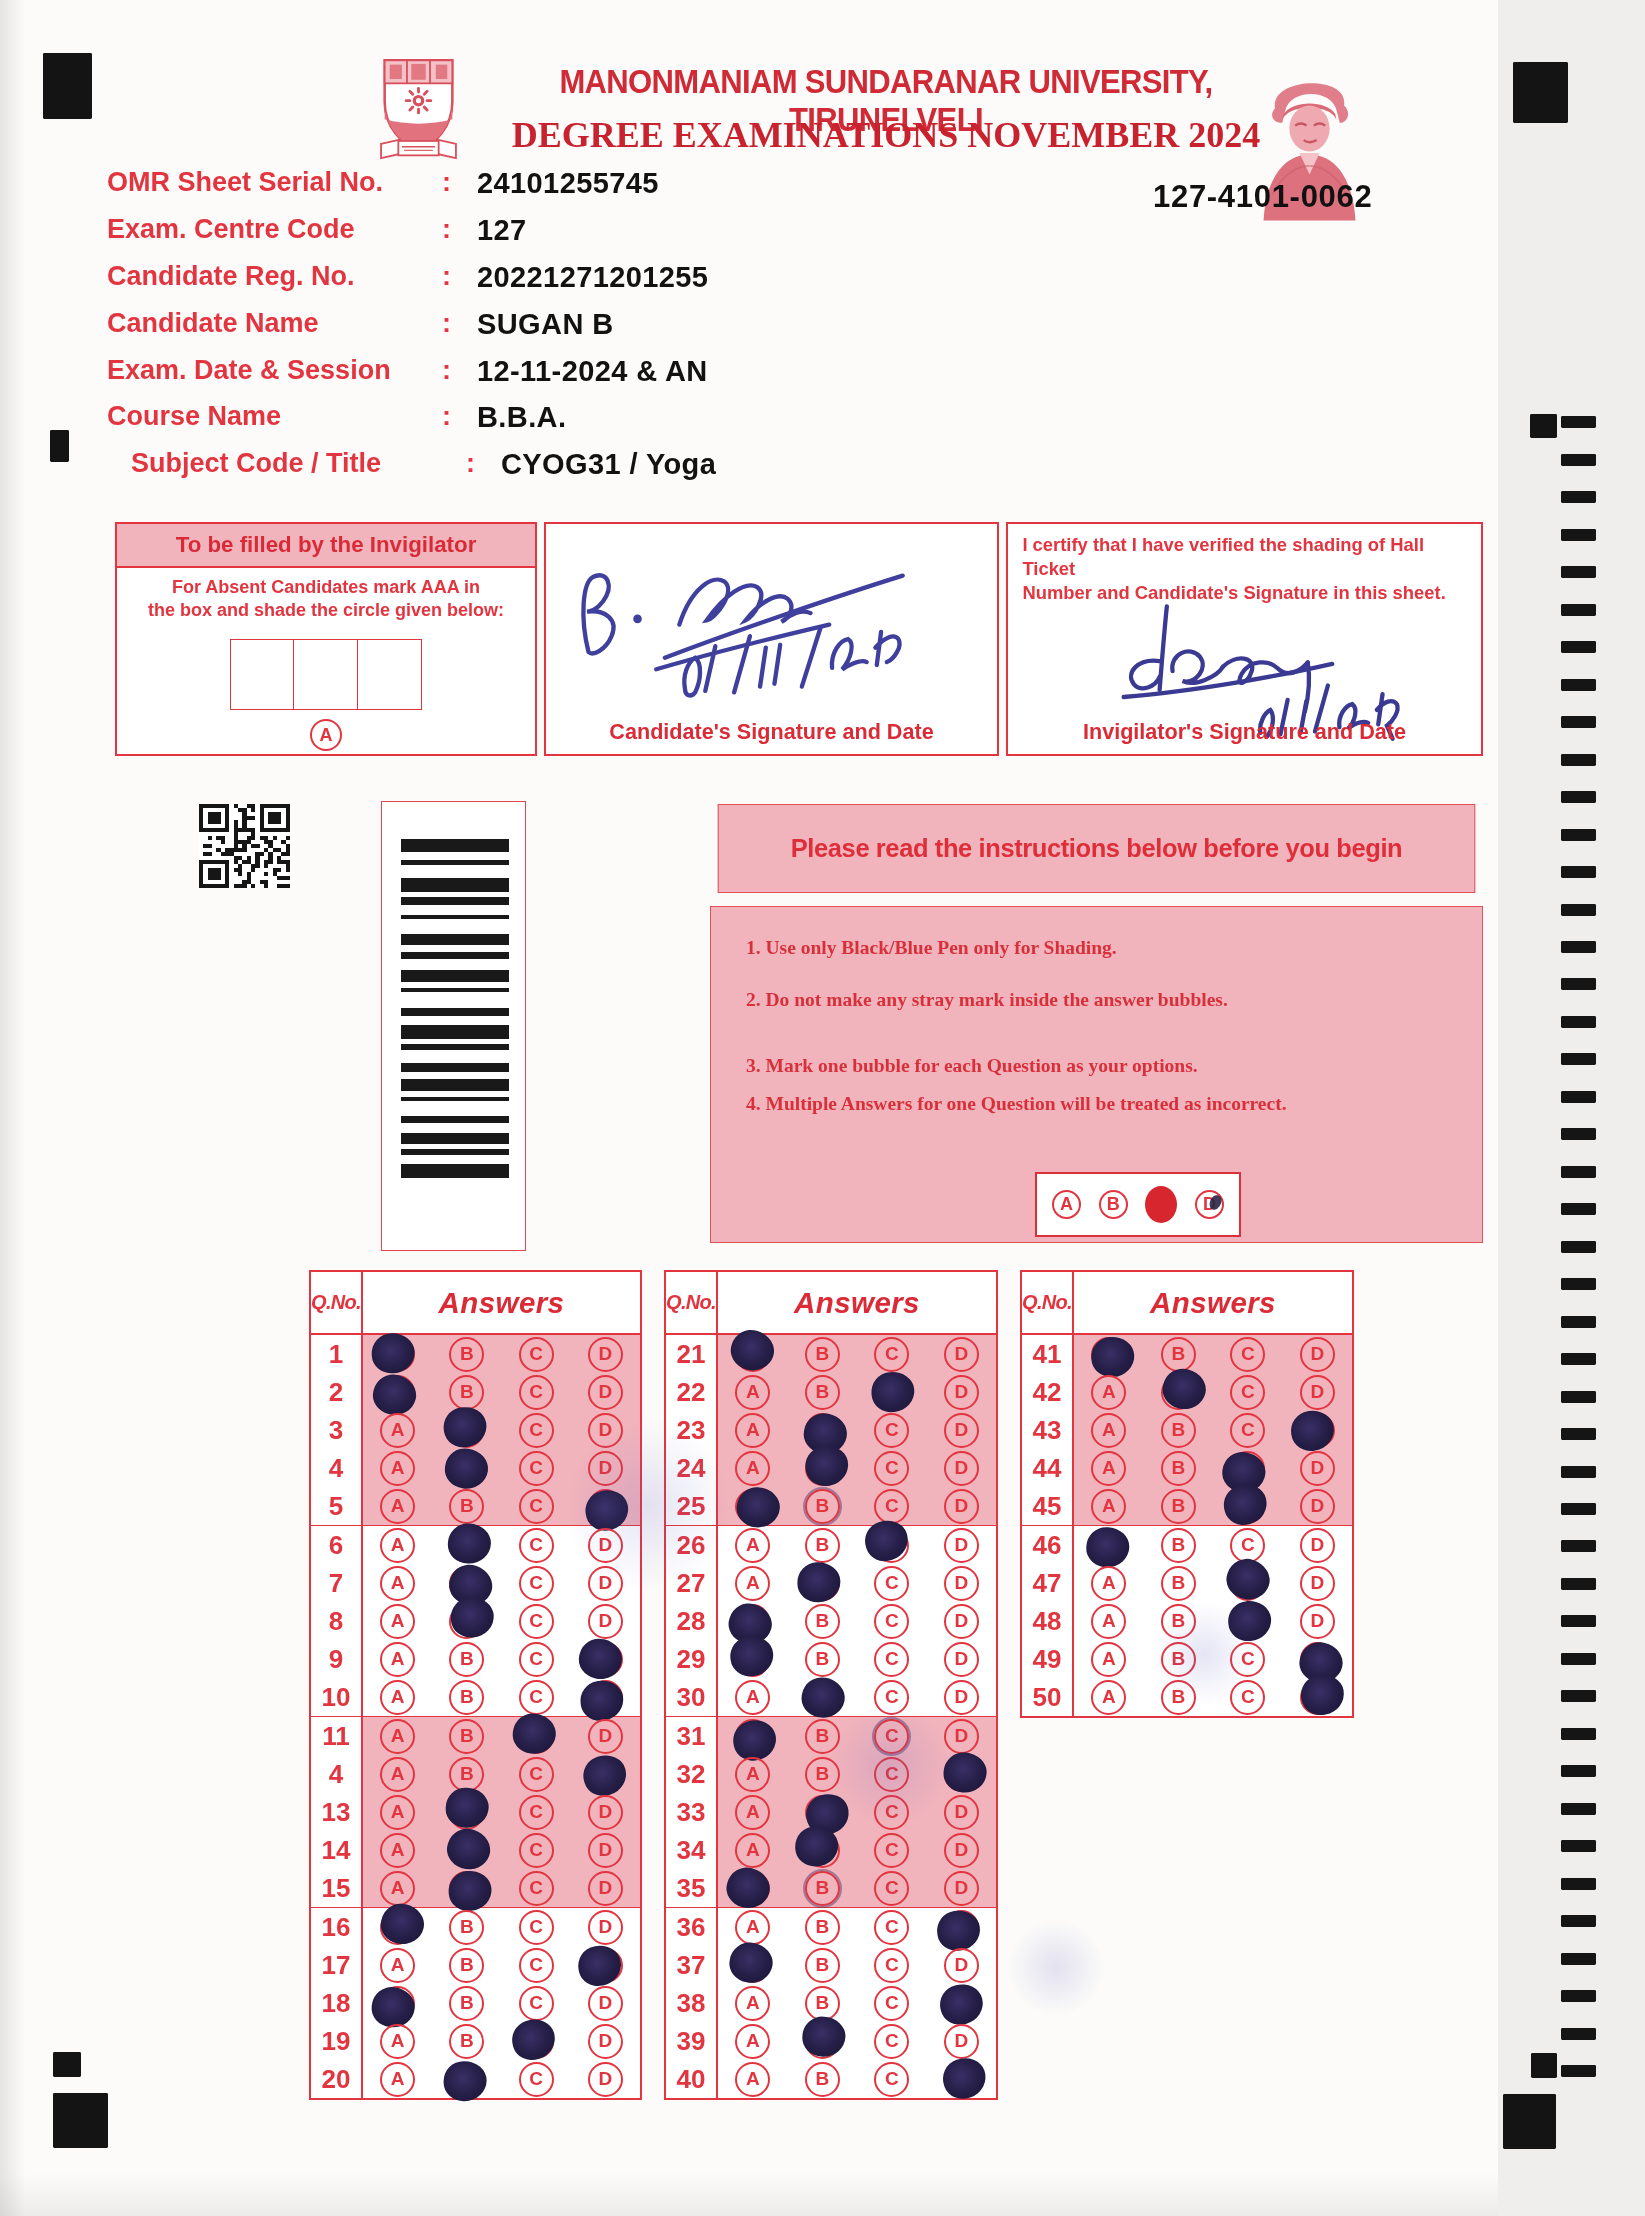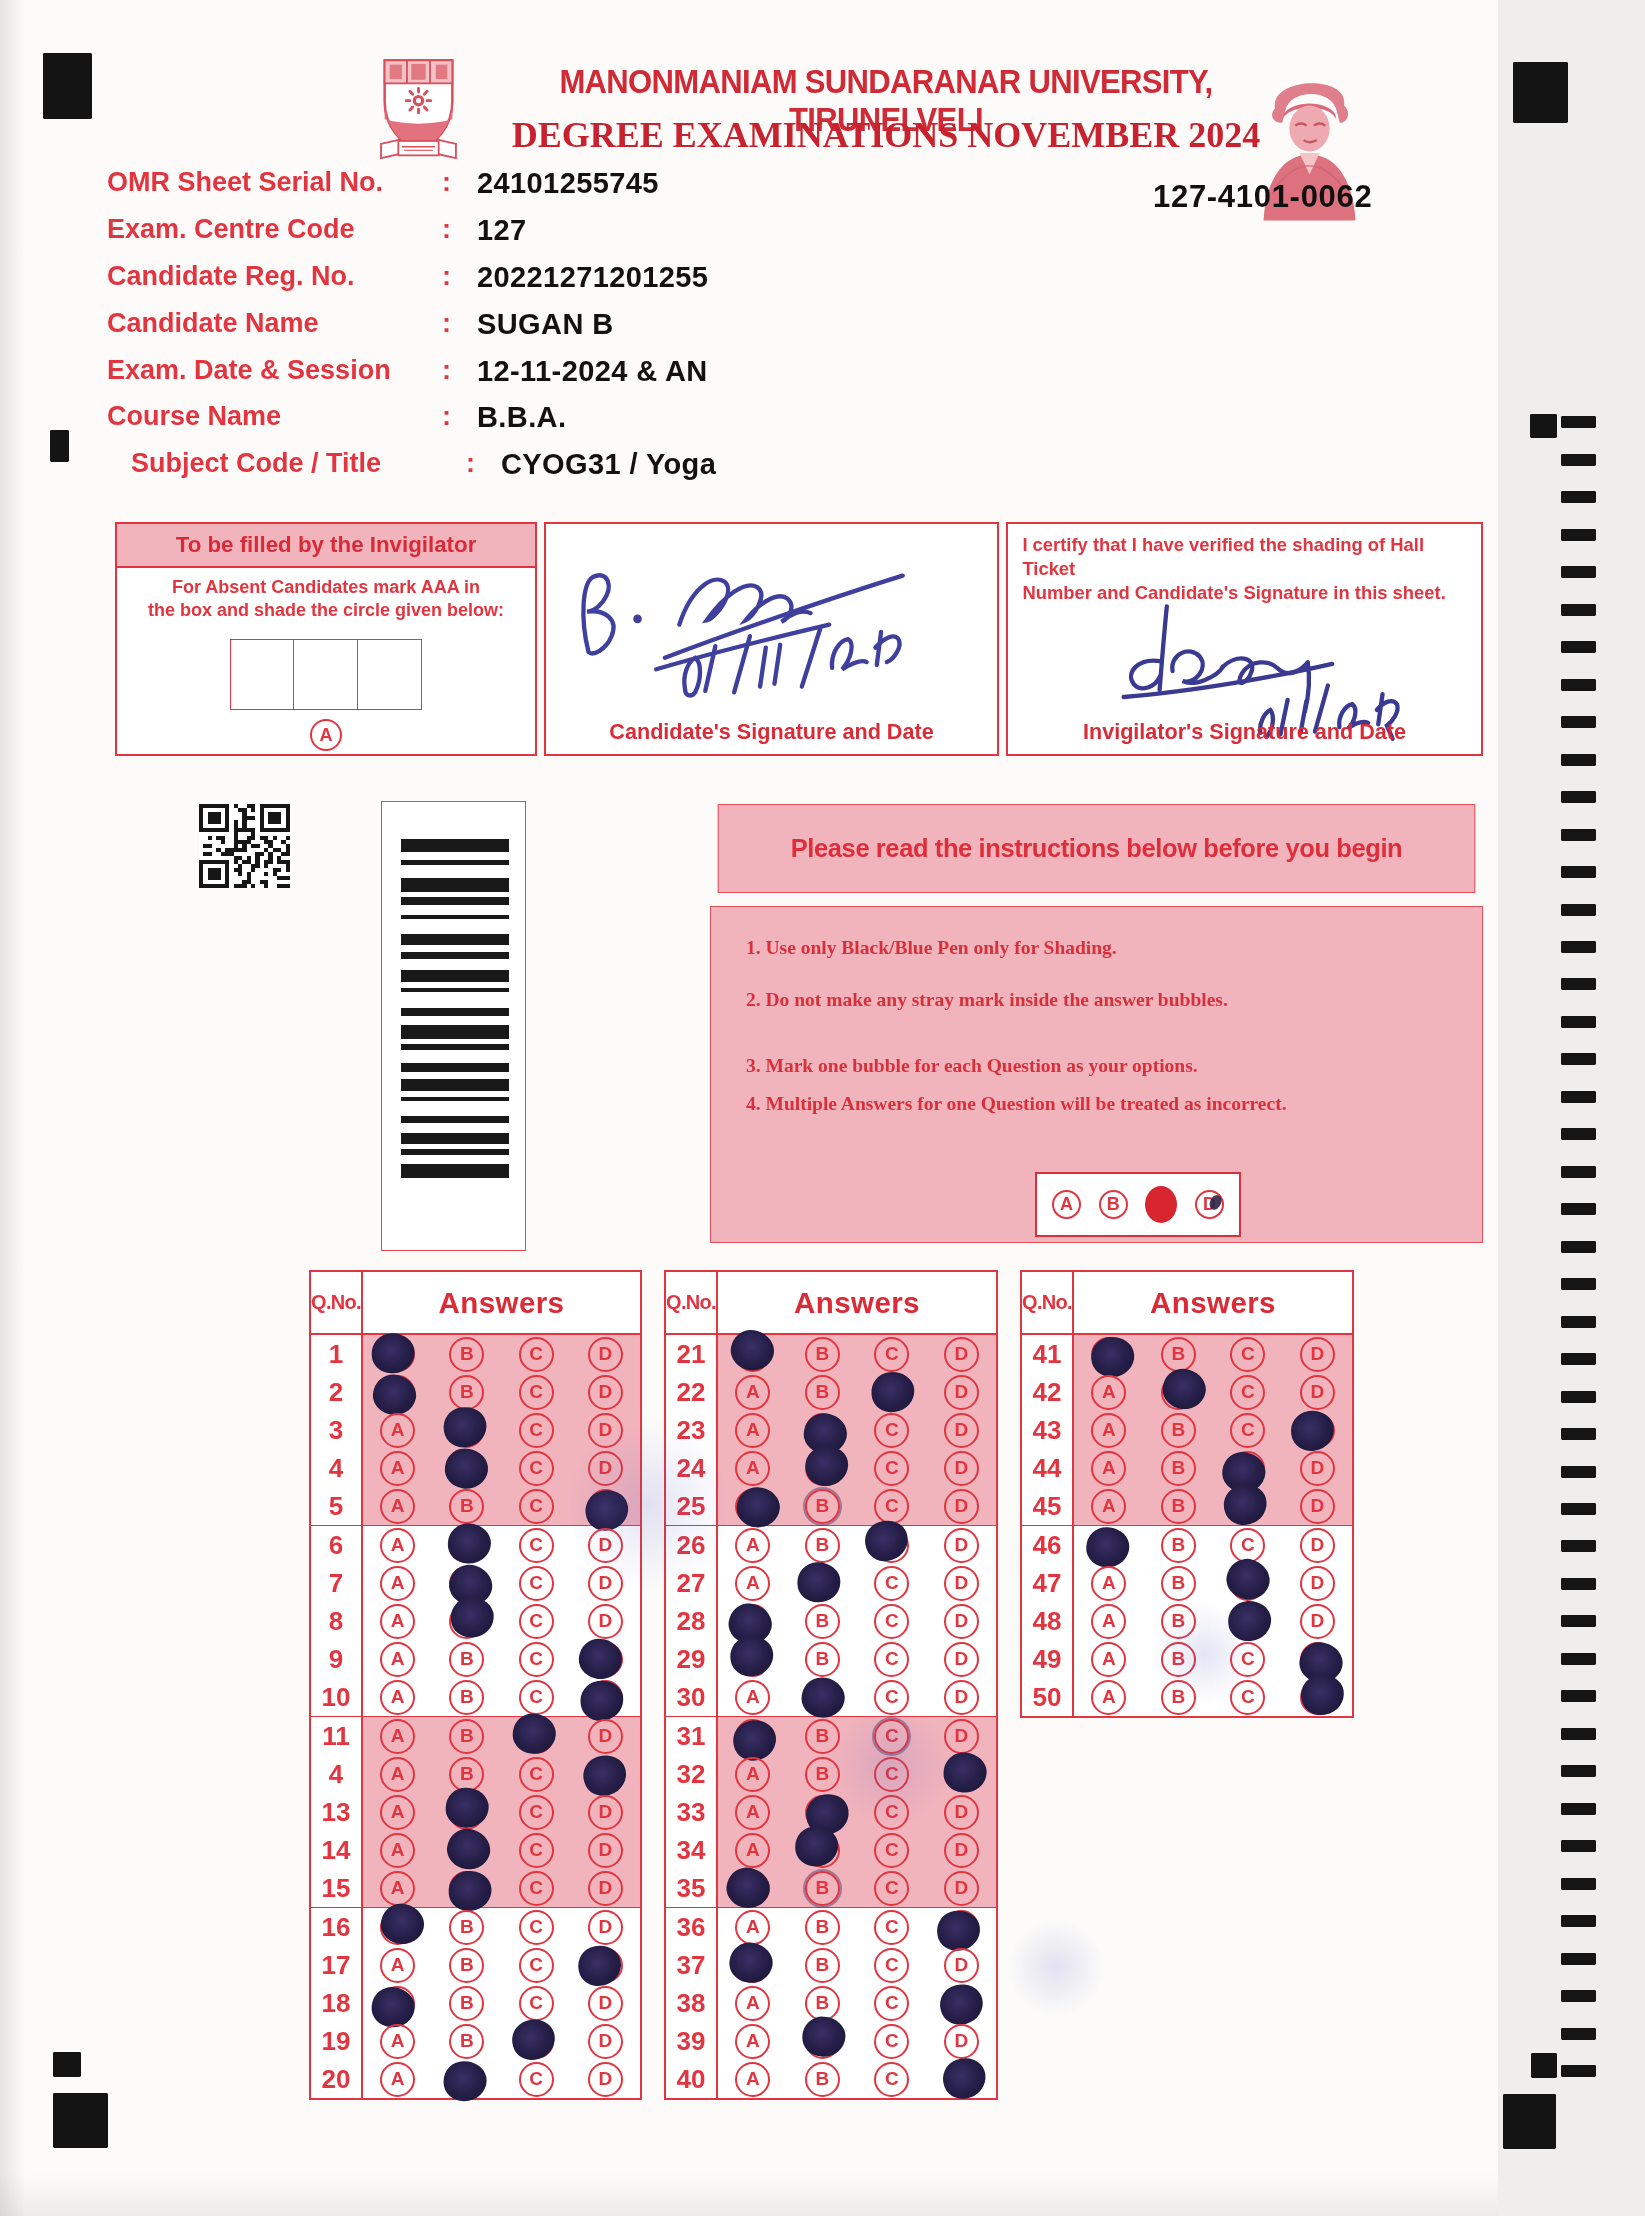--- a/index.html
+++ b/index.html
@@ -68,21 +68,21 @@
   #example-box{position:absolute;left:324px;top:265px;width:206px;height:65px;background:#fff;
       border:2.2px solid #d9303a;box-sizing:border-box;display:flex;align-items:center;justify-content:center;gap:17.3px;}
   .exbub{width:29.5px;height:29.5px;border:2.2px solid var(--red);border-radius:50%;box-sizing:border-box;
       display:flex;align-items:center;justify-content:center;font-size:18px;font-weight:700;color:var(--red);position:relative;}
   .exbub.filled{border:none;background:#d8262f;width:32px;height:37px;border-radius:50%;}
   .exstray{position:absolute;right:1.4px;top:2.9px;width:10.8px;height:15px;background:var(--ink);
       border-radius:50% 40% 55% 45%;transform:rotate(18deg);opacity:.9;}
 
   
   .atable{position:absolute;top:1270px;border:2.2px solid var(--red);background:#fff;box-sizing:border-box;}
-  .thead{display:flex;height:61px;border-bottom:2.2px solid var(--red);}
+  .thead{display:flex;height:61px;border-bottom:2.2px solid var(--red);font-style:italic;}
   .qhead{width:50px;border-right:2.2px solid var(--red);display:flex;align-items:center;justify-content:center;
       font-size:20px;font-weight:700;color:var(--red);letter-spacing:-0.7px;}
   .ahead{flex:1;display:flex;align-items:center;justify-content:center;
       font-size:29.5px;font-weight:700;color:#da2b37;letter-spacing:0.4px;}
   .trow{display:flex;height:38px;}
   .trow.band-start{border-top:1.8px solid var(--red);}
   .qcell{width:50px;border-right:2.2px solid var(--red);display:flex;align-items:center;justify-content:center;
       font-size:26px;font-weight:700;color:var(--red);background:#fff;}
   .acell{flex:1;display:flex;}
   .acell.pink{background:var(--pink);}

